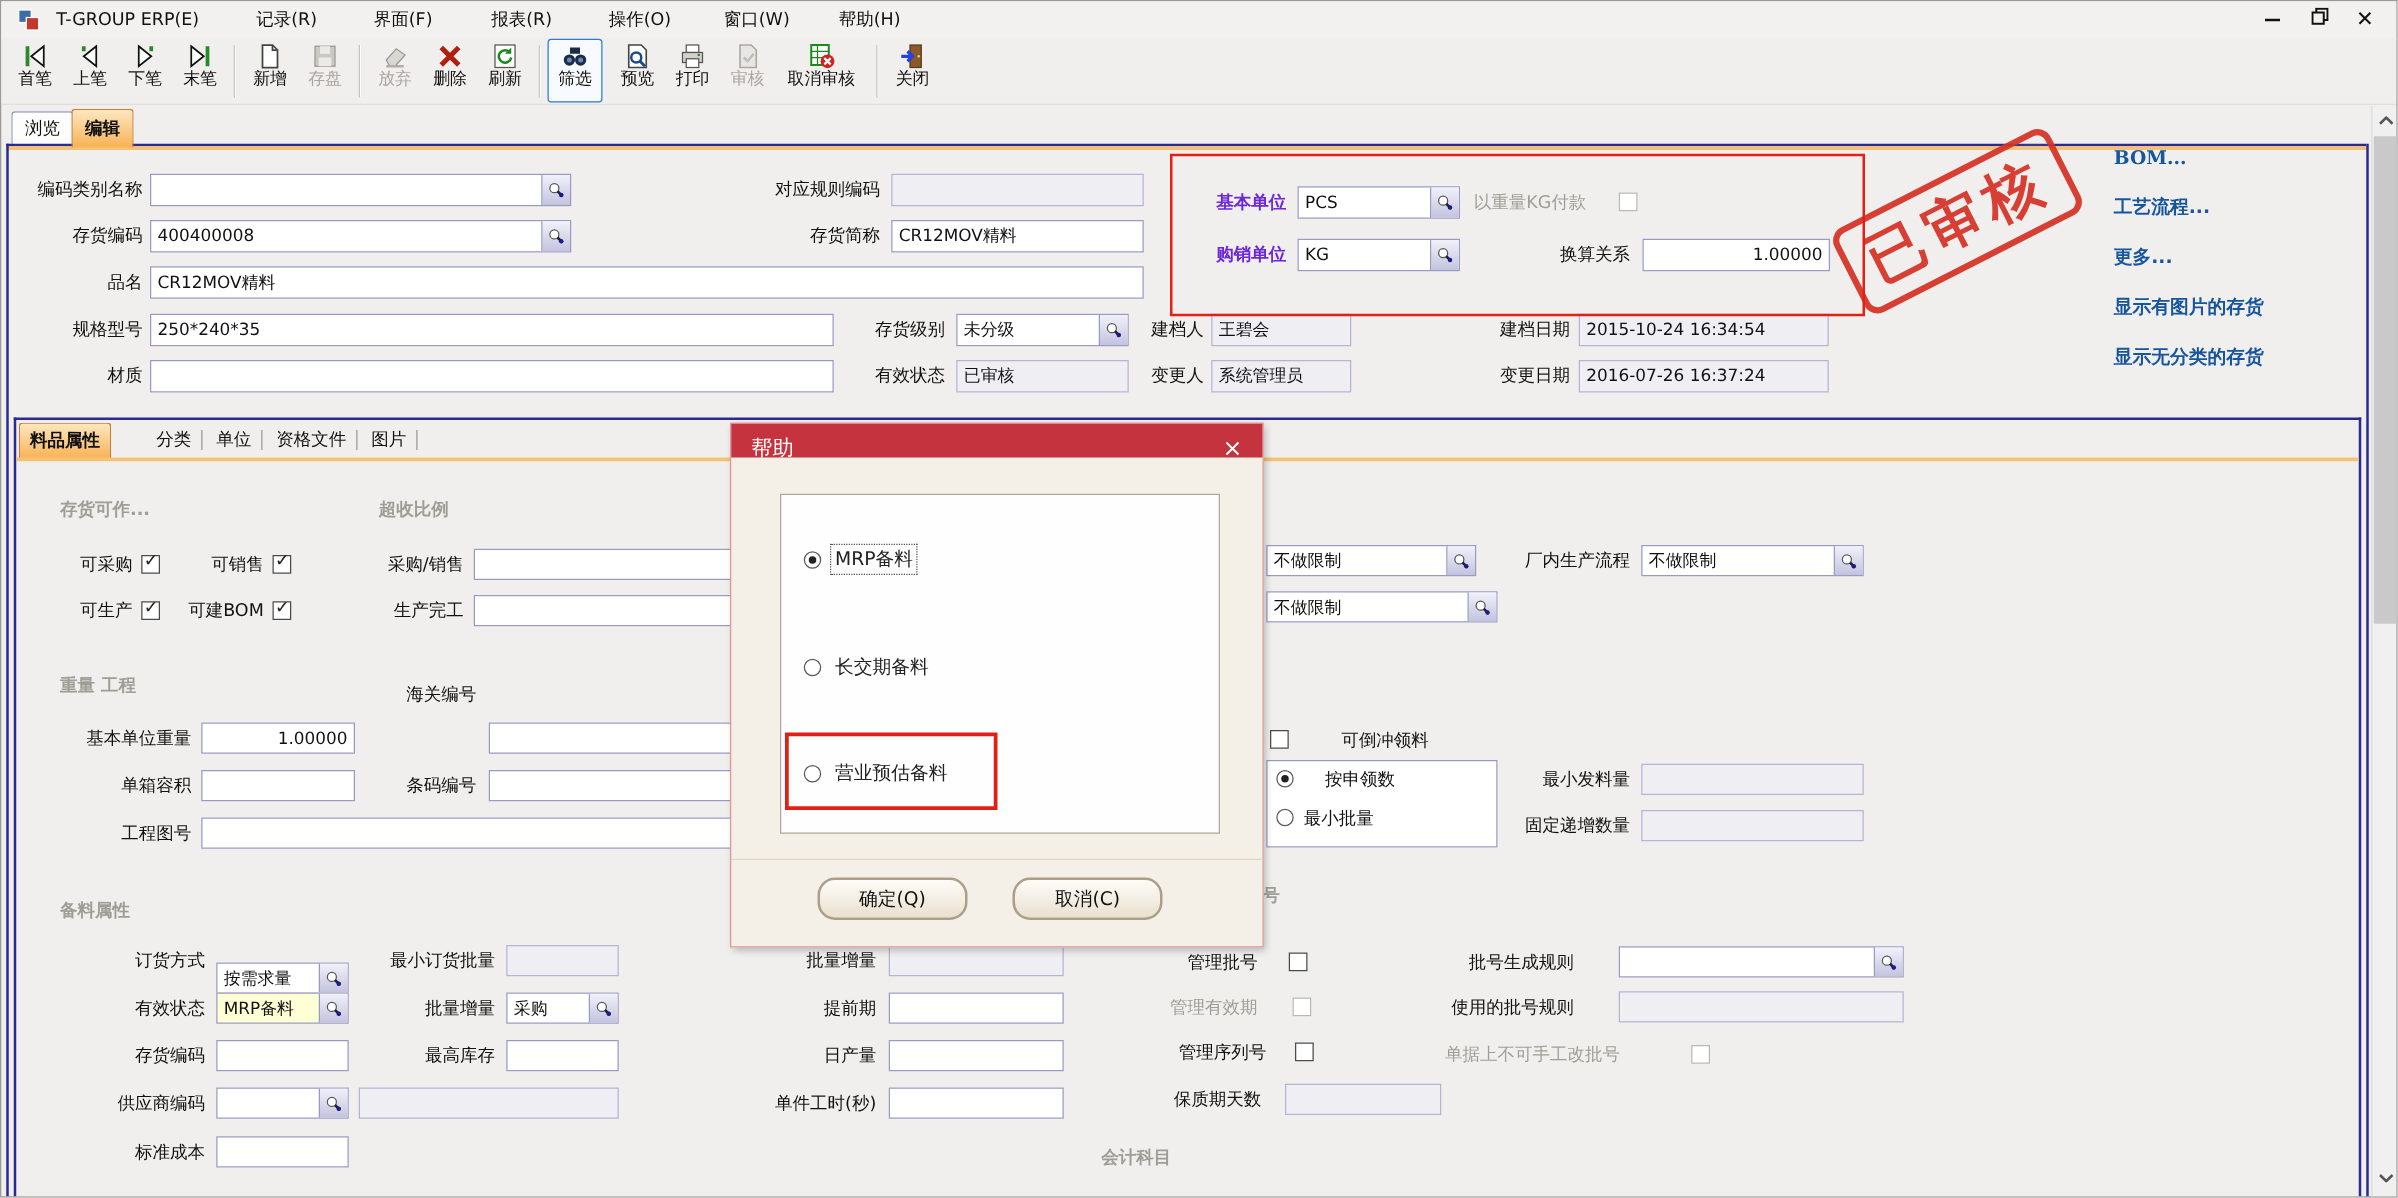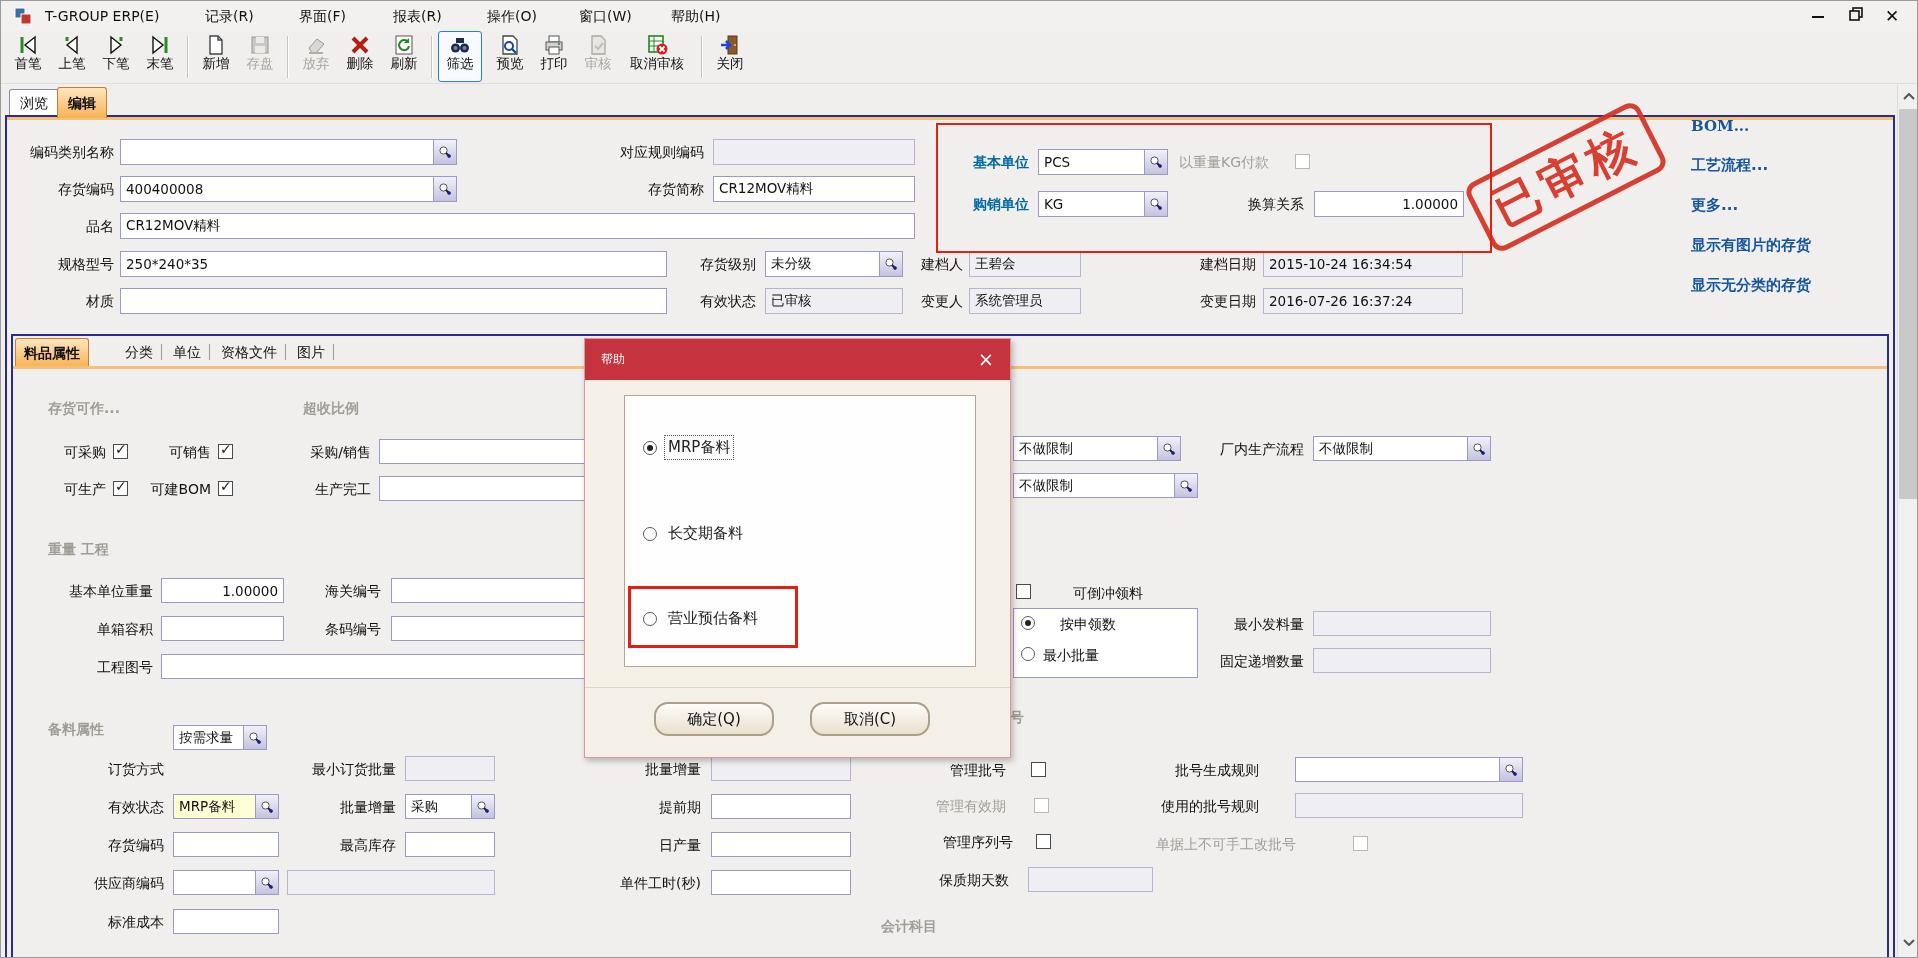--- a/index.html
+++ b/index.html
@@ -25,21 +25,21 @@
   .tsep{position:absolute;top:5px;width:1px;height:42px;background:#c6c5c2;border-right:1px solid #fff;}
   
   .tab{position:absolute;top:88px;height:26px;line-height:26px;text-align:right;border:1px solid #8a8ab0;border-bottom:none;border-radius:3px 3px 0 0;background:#fdfdfd;padding:0 10px;}
   .tab.active{background:linear-gradient(#fde7c0,#f8b254);border-color:#c87e2e;font-weight:bold;top:86px;height:30px;line-height:30px;z-index:5;}
   .pagetopline{left:4px;top:114px;width:1888px;height:2px;background:#2b2b8f;}
   .pageaccent{left:4px;top:116px;width:1888px;height:3px;background:#f5c176;}
   .pageborder{left:4px;top:114px;width:1886px;height:844px;border-left:2px solid #2b2b8f;border-right:2px solid #2b2b8f;}
   
   .lbl{position:absolute;height:22px;line-height:22px;text-align:right;color:#111;}
   .lblg{color:#9f9e96;}
-  .lblr{color:#0369a1;}
+  .lblr{color:#6d28d9;}
   .sec{position:absolute;height:20px;line-height:20px;font-weight:bold;color:#9f9e96;}
   .fld{position:absolute;height:26px;background:#fff;border:1px solid #9a9ac4;display:flex;align-items:center;box-sizing:border-box;}
   .fld .fv{flex:1;padding:0 5px;font-size:13.5px;white-space:nowrap;overflow:hidden;}
   .fld.ro{background:#efeef3;border-color:#b5b5d2;}
   .fld.yellow{background:#ffffd6;}
   .fld.num .fv{text-align:right;}
   .lkbtn{width:22px;height:100%;background:linear-gradient(#f1f1fb,#c3c3de);border-left:1px solid #9a9ac4;display:flex;align-items:center;justify-content:center;flex:none;}
   .cb{position:absolute;width:15px;height:15px;background:#fff;border:1px solid #4a4a4a;box-sizing:border-box;}
   .cb.checked::after{content:"✓";position:absolute;left:1px;top:-4px;font-size:14px;font-weight:bold;color:#222;}
   .cb.dis{border-color:#b9b8b4;}
@@ -52,21 +52,21 @@
     color:#d63226;border:5px solid #d63226;border-radius:12px;padding:2px 14px;
     font-size:46px;font-weight:bold;letter-spacing:6px;opacity:.93;background:rgba(255,255,255,0.05);}
   
   .notebook{left:10px;top:333px;width:1878px;height:625px;border:2px solid #2b2b8f;border-bottom:none;box-sizing:border-box;background:#f0efed;}
   .subtab{position:absolute;top:337px;height:28px;line-height:28px;padding:0 8px;}
   .subtab.active{background:linear-gradient(#fde7c0,#f8b254);border:1px solid #c87e2e;border-bottom:none;font-weight:bold;border-radius:3px 3px 0 0;}
   .subsep{position:absolute;top:343px;width:1px;height:16px;background:#9a9a9a;}
   .subaccent{left:12px;top:365px;width:1874px;height:3px;background:#f5c176;z-index:2;}
   
   .dialog{left:583px;top:337px;width:425px;height:418px;background:#f4efe7;border:1px solid #dc9898;box-shadow:2px 3px 6px rgba(0,0,0,.25);z-index:100;}
-  .dlgtitle{position:absolute;left:0;top:0;width:100%;height:41px;background:#c5333e;color:#fff;line-height:41px;padding-left:16px;box-sizing:border-box;font-size:12px;}
+  .dlgtitle{position:absolute;left:0;top:0;width:100%;height:27px;background:#c5333e;color:#fff;line-height:41px;padding-left:16px;box-sizing:border-box;font-size:17px;}
   .dlgclose{position:absolute;right:12px;top:8px;width:24px;height:24px;color:#fff;font-size:19px;text-align:center;line-height:24px;}
   .dlglist{position:absolute;left:39px;top:56px;width:350px;height:270px;background:#fefefe;border:1px solid #b5a492;}
   .dlgradio-label{position:absolute;font-size:15px;color:#222;padding:2px 3px;}
   .dlgradio-label.focus{outline:1px dotted #555;}
   .dlgbtn{position:absolute;width:120px;height:34px;border:2px solid #ac9f8a;border-radius:14px;
     background:linear-gradient(#fefcf8,#e9e0cf);text-align:center;line-height:31px;font-size:15px;box-sizing:border-box;}
   
   .sbar{left:1896px;top:84px;width:22px;height:874px;background:#f0f0f0;border-left:1px solid #dcdcdc;}
   .sbtn{position:absolute;left:1897px;width:21px;height:22px;display:flex;align-items:center;justify-content:center;}
   .sthumb{position:absolute;left:1898px;top:108px;width:19px;height:390px;background:#c9c9c9;border-radius:1px;}
@@ -403,21 +403,21 @@
         <circle cx="11" cy="11" r="1.8" fill="#1b1b8a"></circle>
       </svg>
     </span>
 </div>
 
 <div class="sec" style="left:47px;top:538px">重量 工程</div>
 <div class="lbl" style="left:52px;top:579px;width:100px">基本单位重量</div>
 <div class="fld num" style="left:160px;top:577px;width:123px;height:25px">
     <span class="fv">1.00000</span>
   </div>
-<div class="lbl" style="left:305px;top:579px;width:75px">海关编号</div>
+<div class="lbl" style="left:305px;top:544px;width:75px">海关编号</div>
 <div class="fld" style="left:390px;top:577px;width:310px;height:25px">
     <span class="fv"></span>
   </div>
 <div class="lbl" style="left:52px;top:617px;width:100px">单箱容积</div>
 <div class="fld" style="left:160px;top:615px;width:123px;height:25px">
     <span class="fv"></span>
   </div>
 <div class="lbl" style="left:305px;top:617px;width:75px">条码编号</div>
 <div class="fld" style="left:390px;top:615px;width:310px;height:25px">
     <span class="fv"></span>
@@ -438,21 +438,21 @@
 <div class="fld ro" style="left:1312px;top:610px;width:178px;height:25px">
     <span class="fv"></span>
   </div>
 <div class="lbl" style="left:1200px;top:649px;width:103px">固定递增数量</div>
 <div class="fld ro" style="left:1312px;top:647px;width:178px;height:25px">
     <span class="fv"></span>
   </div>
 
 <div class="sec" style="left:47px;top:718px">备料属性</div>
 <div class="lbl" style="left:95px;top:757px;width:68px">订货方式</div>
-<div class="fld" style="left:172px;top:724px;width:94px;height:25px">
+<div class="fld" style="left:172px;top:769px;width:106px;height:25px">
   <span class="fv">按需求量</span>
   <span class="lkbtn">
       <svg width="14" height="14">
         <circle cx="5.5" cy="5.5" r="3.6" fill="#fff" stroke="#555"></circle>
         <line x1="8" y1="8" x2="12" y2="12" stroke="#223" stroke-width="2"></line>
         <circle cx="11" cy="11" r="1.8" fill="#1b1b8a"></circle>
       </svg>
     </span>
 </div>
 <div class="lbl" style="left:296px;top:757px;width:99px">最小订货批量</div>

